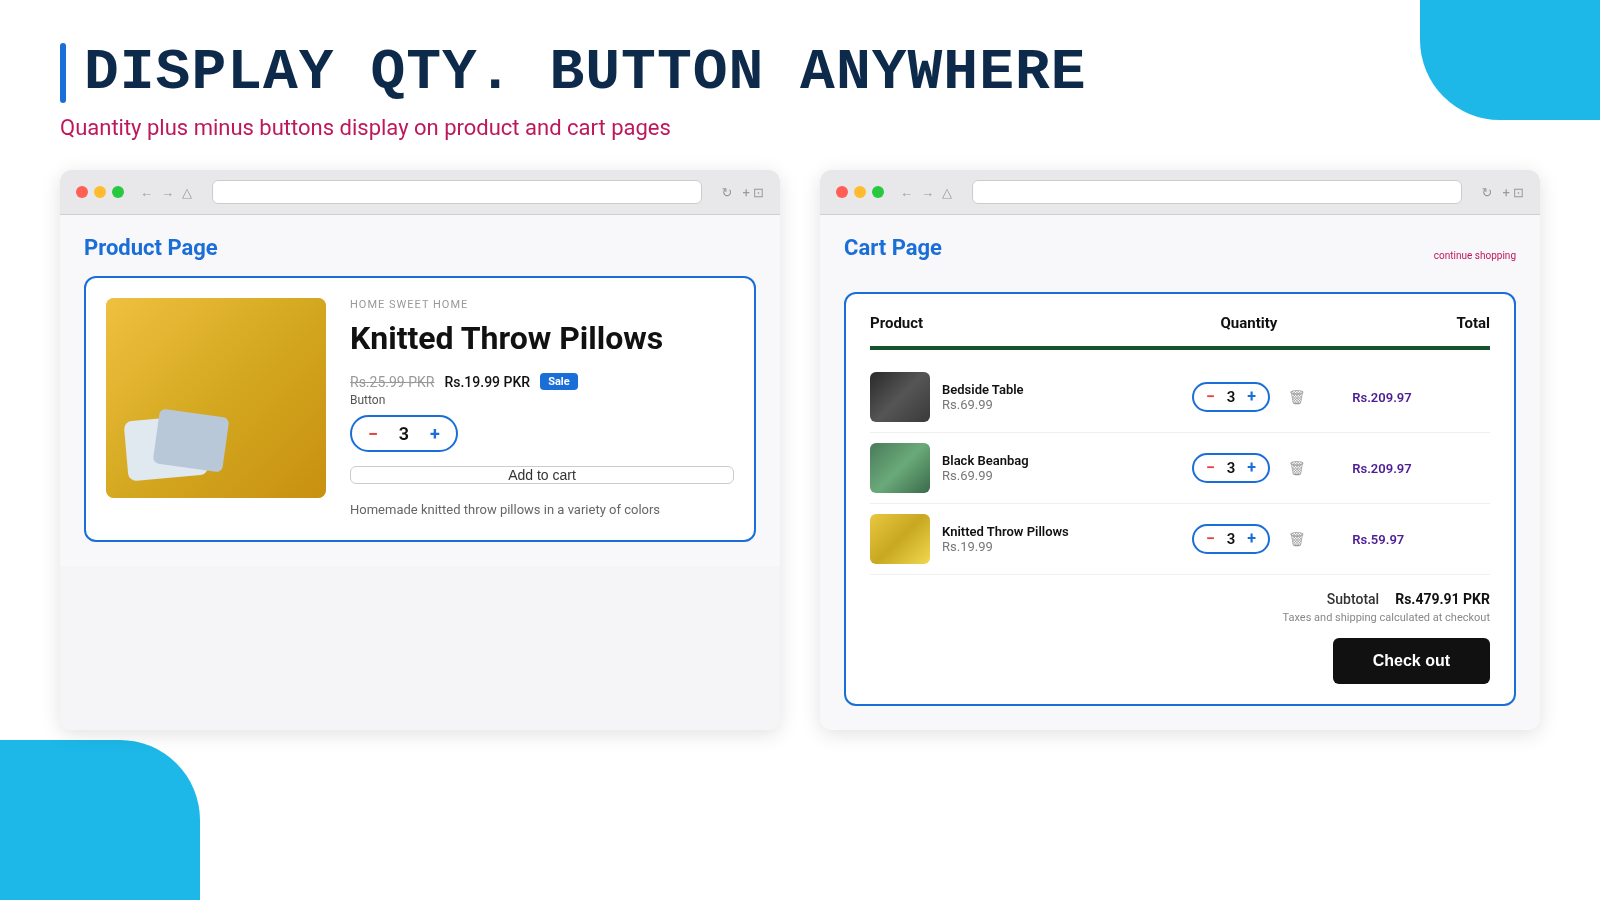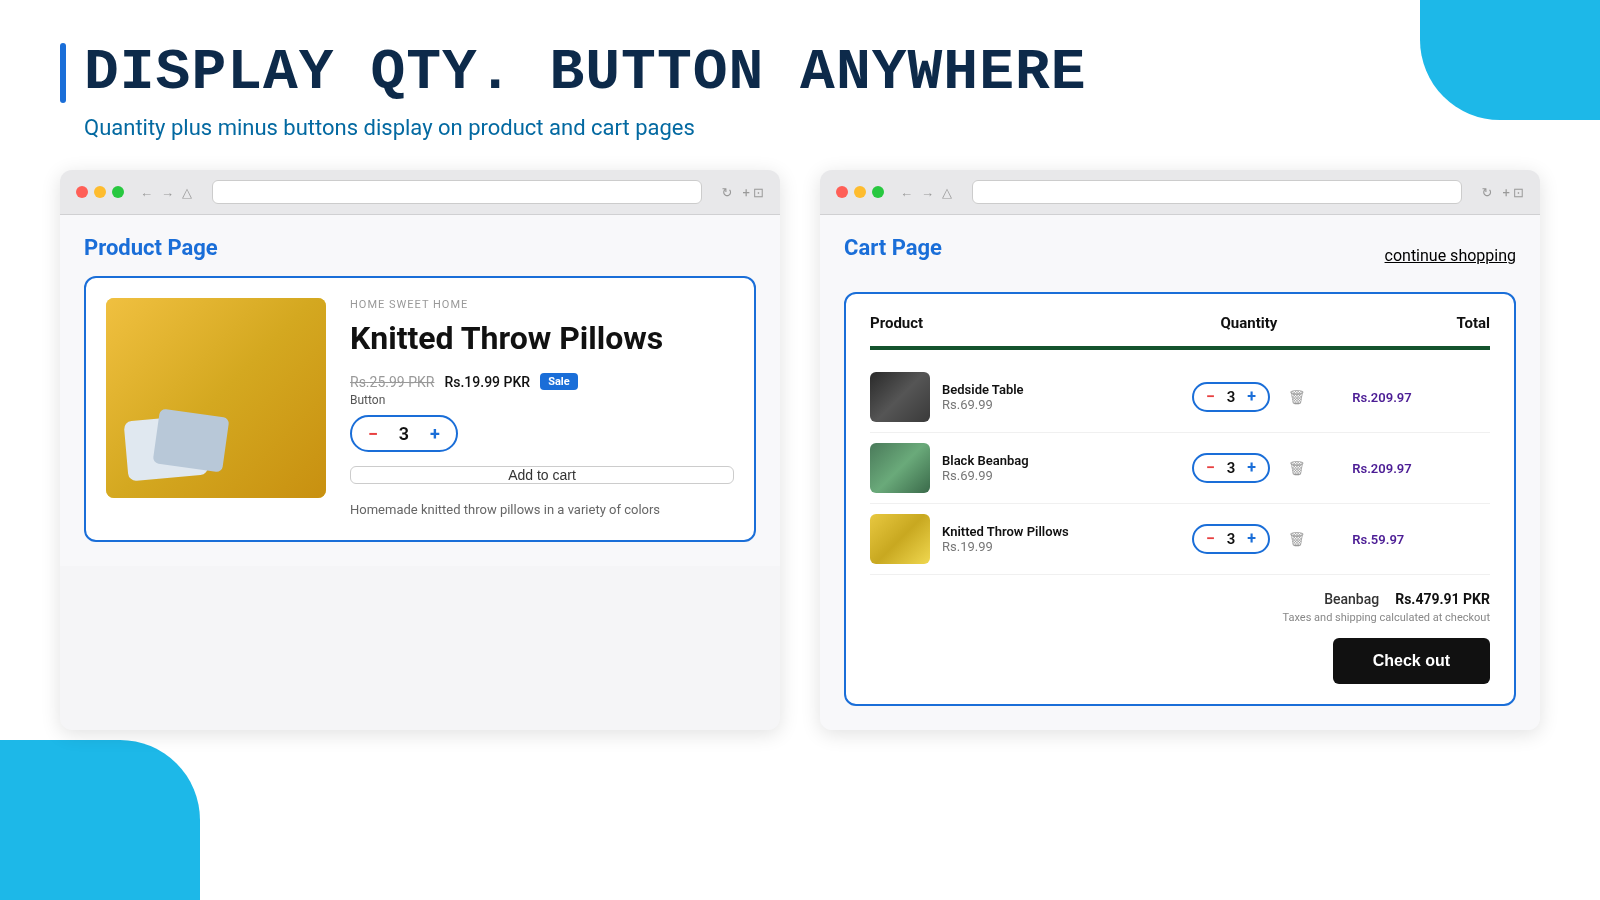--- a/index.html
+++ b/index.html
@@ -60,22 +60,21 @@
       font-size: 58px;
       font-weight: 900;
       color: #0d2a4a;
       letter-spacing: 1px;
       text-transform: uppercase;
       font-family: Liberation Mono, monospace;
     }
 
     .page-subtitle {
       font-size: 22px;
-      color: #0369a1;
-      margin-left: 24px;
+      color: #be185d;
       font-weight: 400;
     }
 
     .panels-row {
       display: flex;
       gap: 40px;
       margin-top: 10px;
     }
 
     
@@ -290,23 +289,22 @@
 
     
     .cart-header-row {
       display: flex;
       justify-content: space-between;
       align-items: center;
       margin-bottom: 16px;
     }
 
     .continue-shopping {
-      font-size: 16px;
-      color: #000000;
-      text-decoration: underline;
+      font-size: 10px;
+      color: #be185d;
       cursor: pointer;
     }
 
     .cart-card {
       background: #fff;
       border: 2px solid #1a6ed8;
       border-radius: 12px;
       padding: 20px 24px;
     }
 
@@ -601,21 +599,21 @@
                 <span class="cart-qty-val">3</span>
                 <span class="cart-qty-btn plus">+</span>
               </div>
               <span class="delete-icon">🗑</span>
             </div>
             <div class="item-total">Rs.59.97</div>
           </div>
 
           <div class="cart-footer">
             <div class="subtotal-row">
-              <span class="subtotal-label">Beanbag</span>
+              <span class="subtotal-label">Subtotal</span>
               <span class="subtotal-value">Rs.479.91 PKR</span>
             </div>
             <div class="tax-note">Taxes and shipping calculated at checkout</div>
             <button class="checkout-btn">Check out</button>
           </div>
         </div>
       </div>
     </div>
 
   </div>

